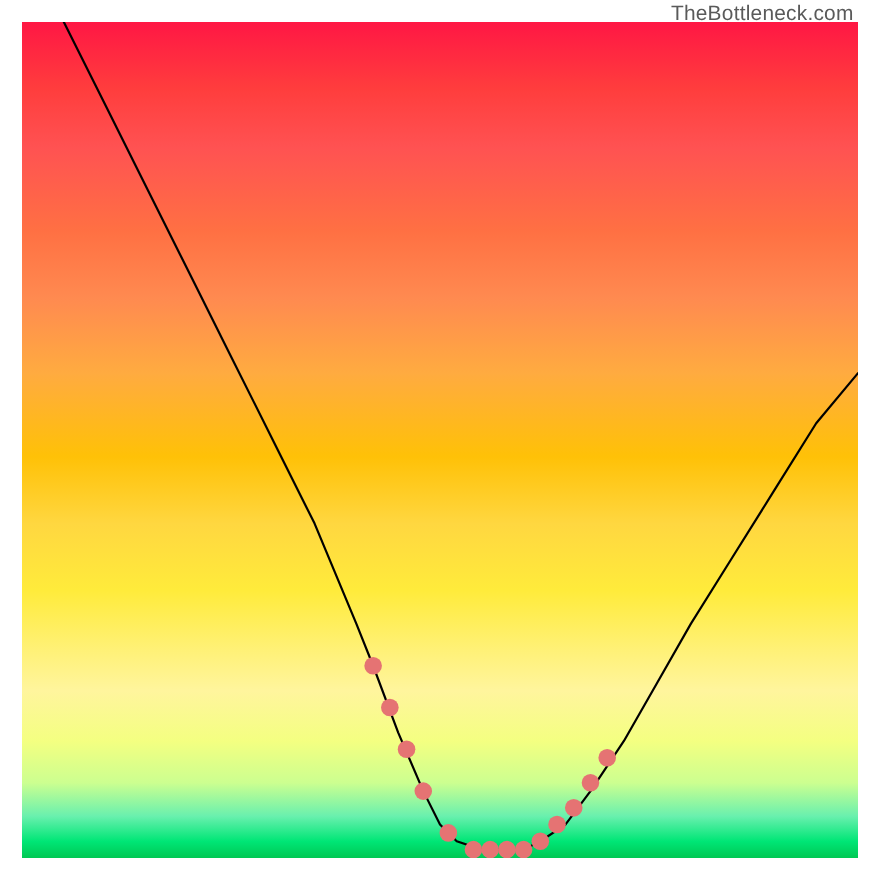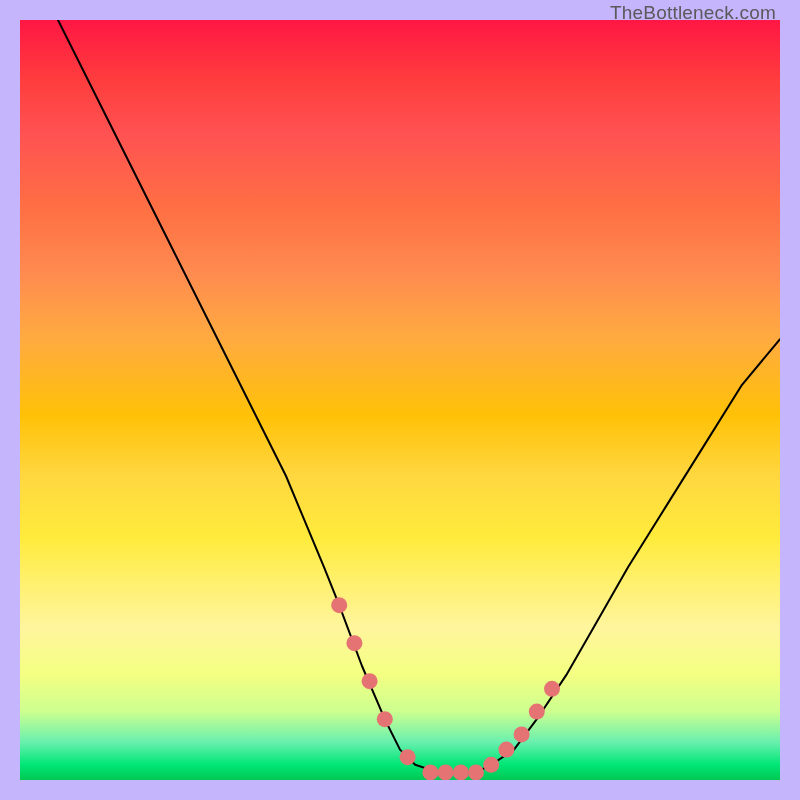--- a/index.html
+++ b/index.html
@@ -1,21 +1,21 @@
 <!DOCTYPE html>
 <html><head>
 <meta charset="utf-8">
 <style>
   * { margin: 0; padding: 0; box-sizing: border-box; }
   html, body { width: 800px; height: 800px; overflow: hidden; background: #000; }
   .frame {
     position: relative;
     width: 800px;
     height: 800px;
-    background: #c4b5fd;
+    background: #ffffff;
   }
   .plot-area {
     position: absolute;
     left: 20px;
     top: 20px;
     width: 760px;
     height: 760px;
     background: linear-gradient(to bottom,
       #ff1744 0%,
       #ff3d3d 8%,

